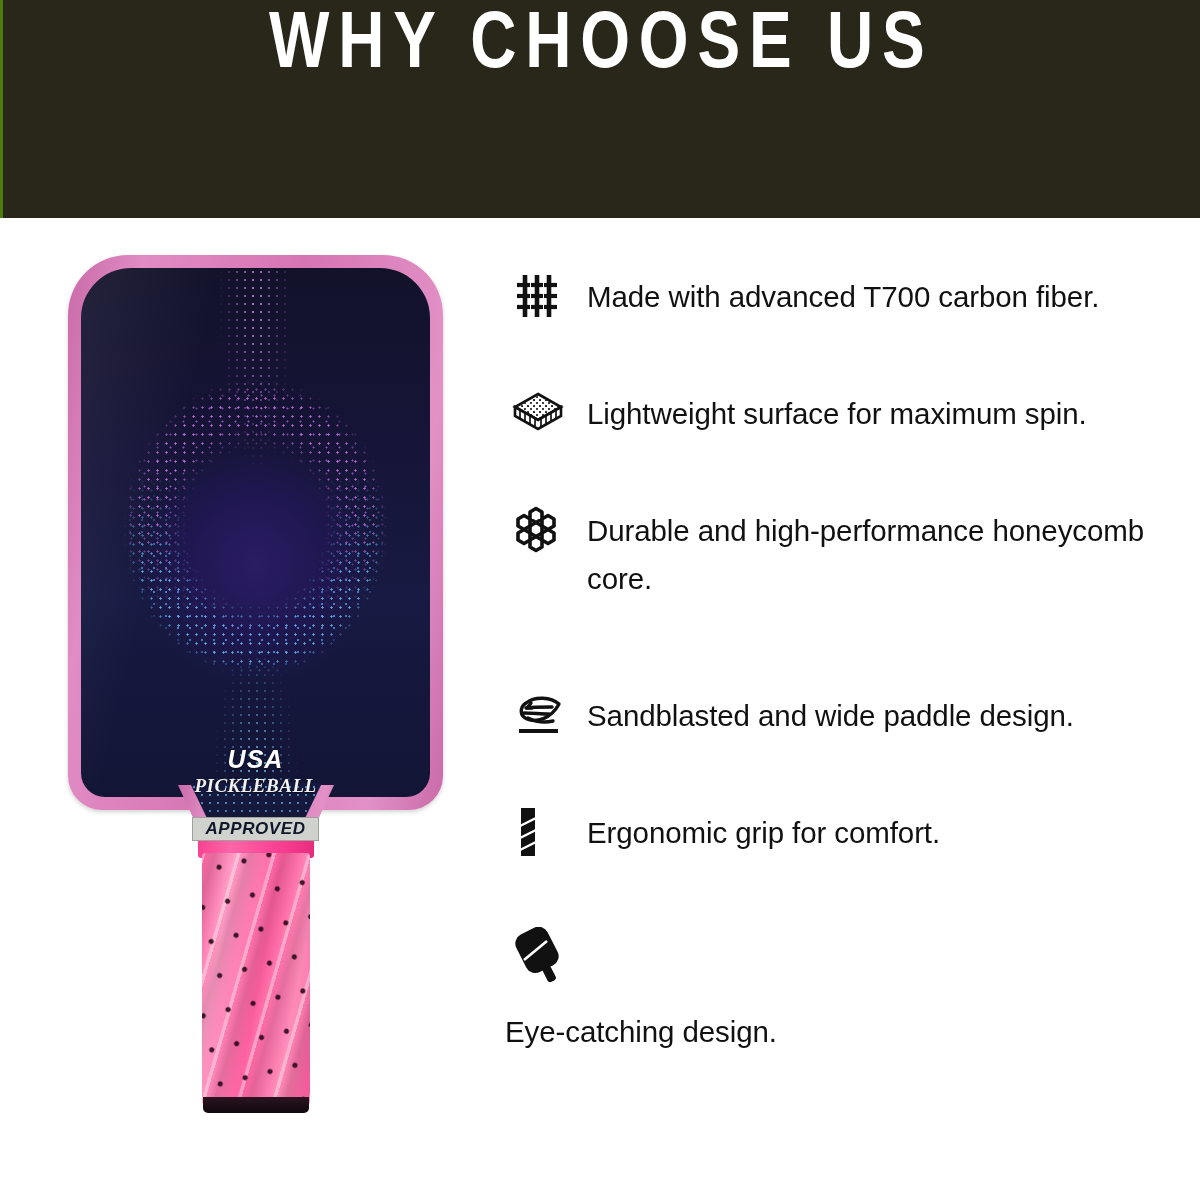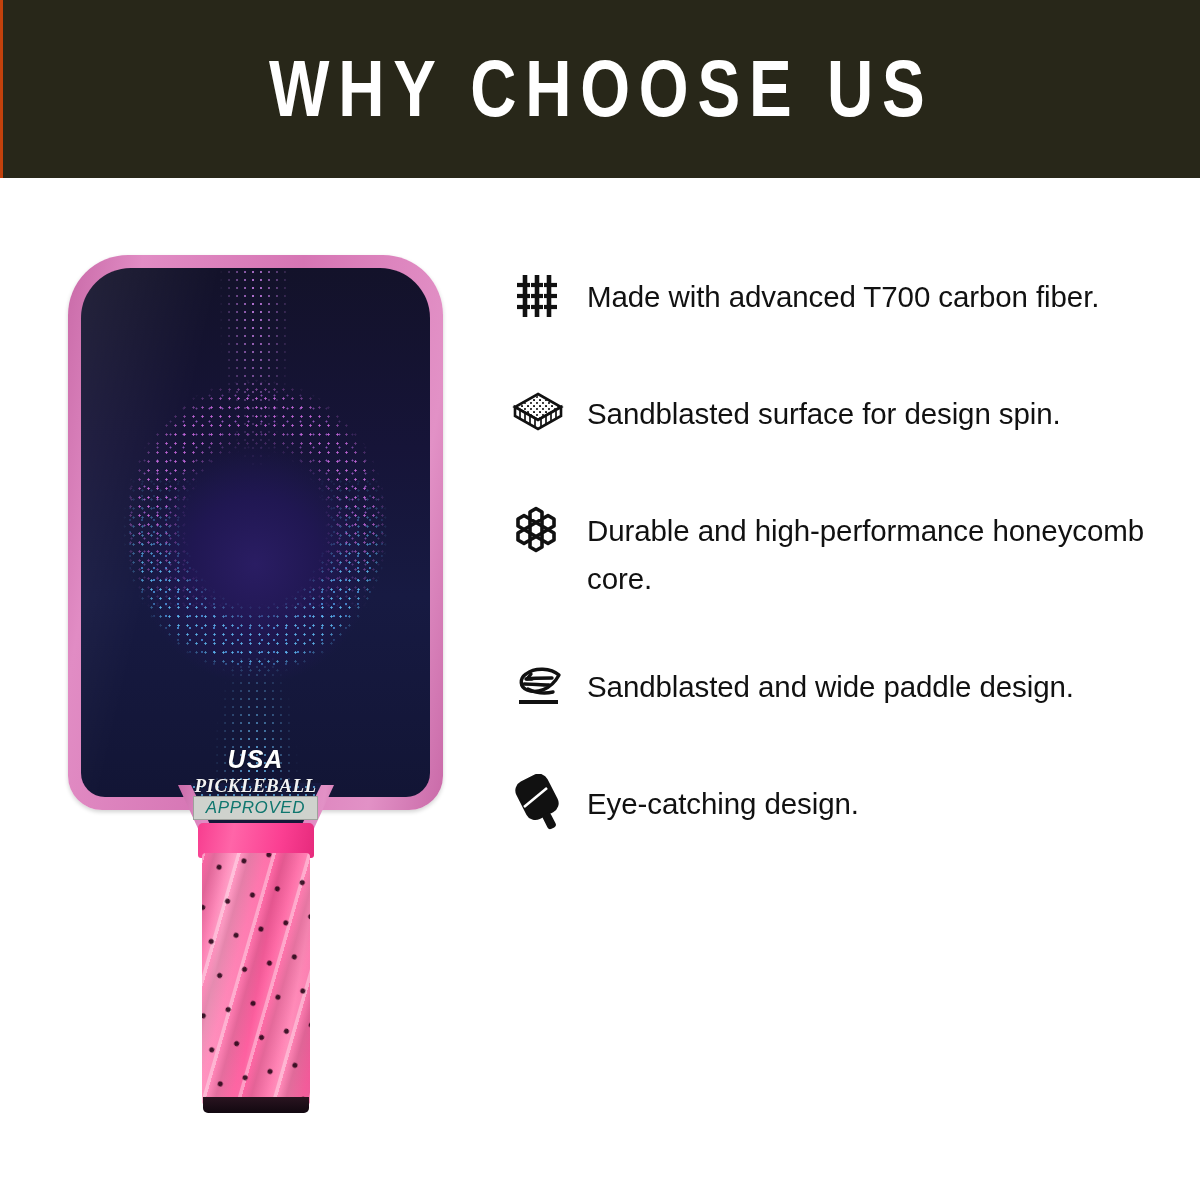--- a/index.html
+++ b/index.html
@@ -12,26 +12,25 @@
   #page {
     position:relative;
     width:1200px; height:1200px;
     background:#ffffff;
   }
 
   
   #header-banner {
     position:absolute;
     left:0; top:0;
-    width:1200px; height:178px;
+    width:1200px; height:218px;
     background:#282719;
     display:flex;
-    align-items:center;
     justify-content:center;
-    border-left:3px solid #c2410c;
+    border-left:3px solid #4d7c0f;
   }
   #header-title {
     color:#ffffff;
     font-size:80px;
     font-weight:bold;
     letter-spacing:11px;
     line-height:1;
     transform:scaleX(0.80);
     transform-origin:center center;
     white-space:nowrap;
@@ -141,25 +140,25 @@
     display:block;
     color:#f2f2f2;
     font-size:19px; font-weight:bold; font-style:italic;
     letter-spacing:0.5px;
     margin-top:4px;
     text-shadow:0 1px 2px rgba(0,0,0,0.6);
     font-family:Liberation Serif, serif;
   }
   #usa-badge-line3 {
     display:inline-block;
-    margin-top:1px;
+    margin-top:22px;
     padding:2px 12px 3px 12px;
     background:#cfd2cd;
-    color:#0f766e;
-    font-size:17px; font-weight:normal; font-style:italic;
+    color:#0f172a;
+    font-size:17px; font-weight:bold; font-style:italic;
     letter-spacing:0.6px;
     border:1px solid #9ea19c;
   }
 
   
   #paddle-throat {
     position:absolute;
     left:118px; top:560px;
     width:156px; height:95px;
     background:linear-gradient(100deg,#c96aa8 0%,#e18cc4 18%,#d675b4 52%,#e291c6 86%,#c96aa8 100%);
@@ -246,22 +245,22 @@
   }
   .feature-text {
     flex:1;
     color:#111111;
     font-size:29.5px;
     line-height:1.62;
     letter-spacing:-0.1px;
     padding-top:5px;
     font-family:"Liberation Sans", sans-serif;
   }
-  #feature-row-3 { margin-bottom:55px; }
-  #feature-row-6 { margin-bottom:0; }
+  #feature-row-3 { margin-bottom:84px; }
+  #feature-row-6 { margin-bottom:0;flex-direction:column; }
 </style>
 </head>
 <body>
 
 <div id="page">
 
   <div id="header-banner">
     <div id="header-title">WHY CHOOSE US</div>
   </div>
 
@@ -341,21 +340,21 @@
             <line x1="14" y1="24" x2="14" y2="32.6"></line>
             <line x1="19" y1="26.8" x2="19" y2="35.4"></line>
             <line x1="24" y1="29.6" x2="24" y2="38.2"></line>
             <line x1="30" y1="29.6" x2="30" y2="38.2"></line>
             <line x1="35" y1="26.8" x2="35" y2="35.4"></line>
             <line x1="40" y1="24" x2="40" y2="32.6"></line>
             <line x1="45" y1="21.2" x2="45" y2="29.8"></line>
           </g>
         </svg>
       </div>
-      <div class="feature-text">Sandblasted surface for design spin.</div>
+      <div class="feature-text">Lightweight surface for maximum spin.</div>
     </div>
 
     <div class="feature-row" id="feature-row-3">
       <div class="feature-icon">
         <svg width="50" height="52" viewBox="0 0 50 52">
           <g fill="none" stroke="#111" stroke-width="3.6" stroke-linejoin="round">
             <polygon points="25,18.5 31,22 31,29 25,32.5 19,29 19,22"></polygon>
             <polygon points="25,4.5 31,8 31,15 25,18.5 19,15 19,8"></polygon>
             <polygon points="25,32.5 31,36 31,43 25,46.5 19,43 19,36"></polygon>
             <polygon points="13,11.5 19,15 19,22 13,25.5 7,22 7,15"></polygon>
@@ -377,20 +376,33 @@
             <path d="M13,21 C21,21 30,22 38,22"></path>
             <path d="M20,11 L16,16 L21,16"></path>
             <path d="M17,26 C25,30 34,31 42,29"></path>
           </g>
           <line x1="8" y1="39" x2="47" y2="39" stroke="#111" stroke-width="3.8" stroke-linecap="butt"></line>
         </svg>
       </div>
       <div class="feature-text">Sandblasted and wide paddle design.</div>
     </div>
 
+    <div class="feature-row" id="feature-row-5">
+      <div class="feature-icon">
+        <svg width="34" height="56" viewBox="0 0 34 56">
+          <rect x="10" y="4" width="14" height="48" fill="#111"></rect>
+          <g stroke="#ffffff" stroke-width="2.4">
+            <line x1="9" y1="22" x2="25" y2="14"></line>
+            <line x1="9" y1="34" x2="25" y2="26"></line>
+            <line x1="9" y1="46" x2="25" y2="38"></line>
+          </g>
+        </svg>
+      </div>
+      <div class="feature-text">Ergonomic grip for comfort.</div>
+    </div>
 
     <div class="feature-row" id="feature-row-6">
       <div class="feature-icon">
         <svg width="56" height="58" viewBox="0 0 56 58">
           <g transform="rotate(-27 26 24)">
             <rect x="10" y="3" width="33" height="40" rx="9" ry="9" fill="#111" stroke="#111" stroke-width="2"></rect>
             <rect x="22" y="42" width="9" height="16" rx="3" ry="3" fill="#111"></rect>
           </g>
           <line x1="13" y1="33" x2="36" y2="14" stroke="#ffffff" stroke-width="2.6"></line>
         </svg>

